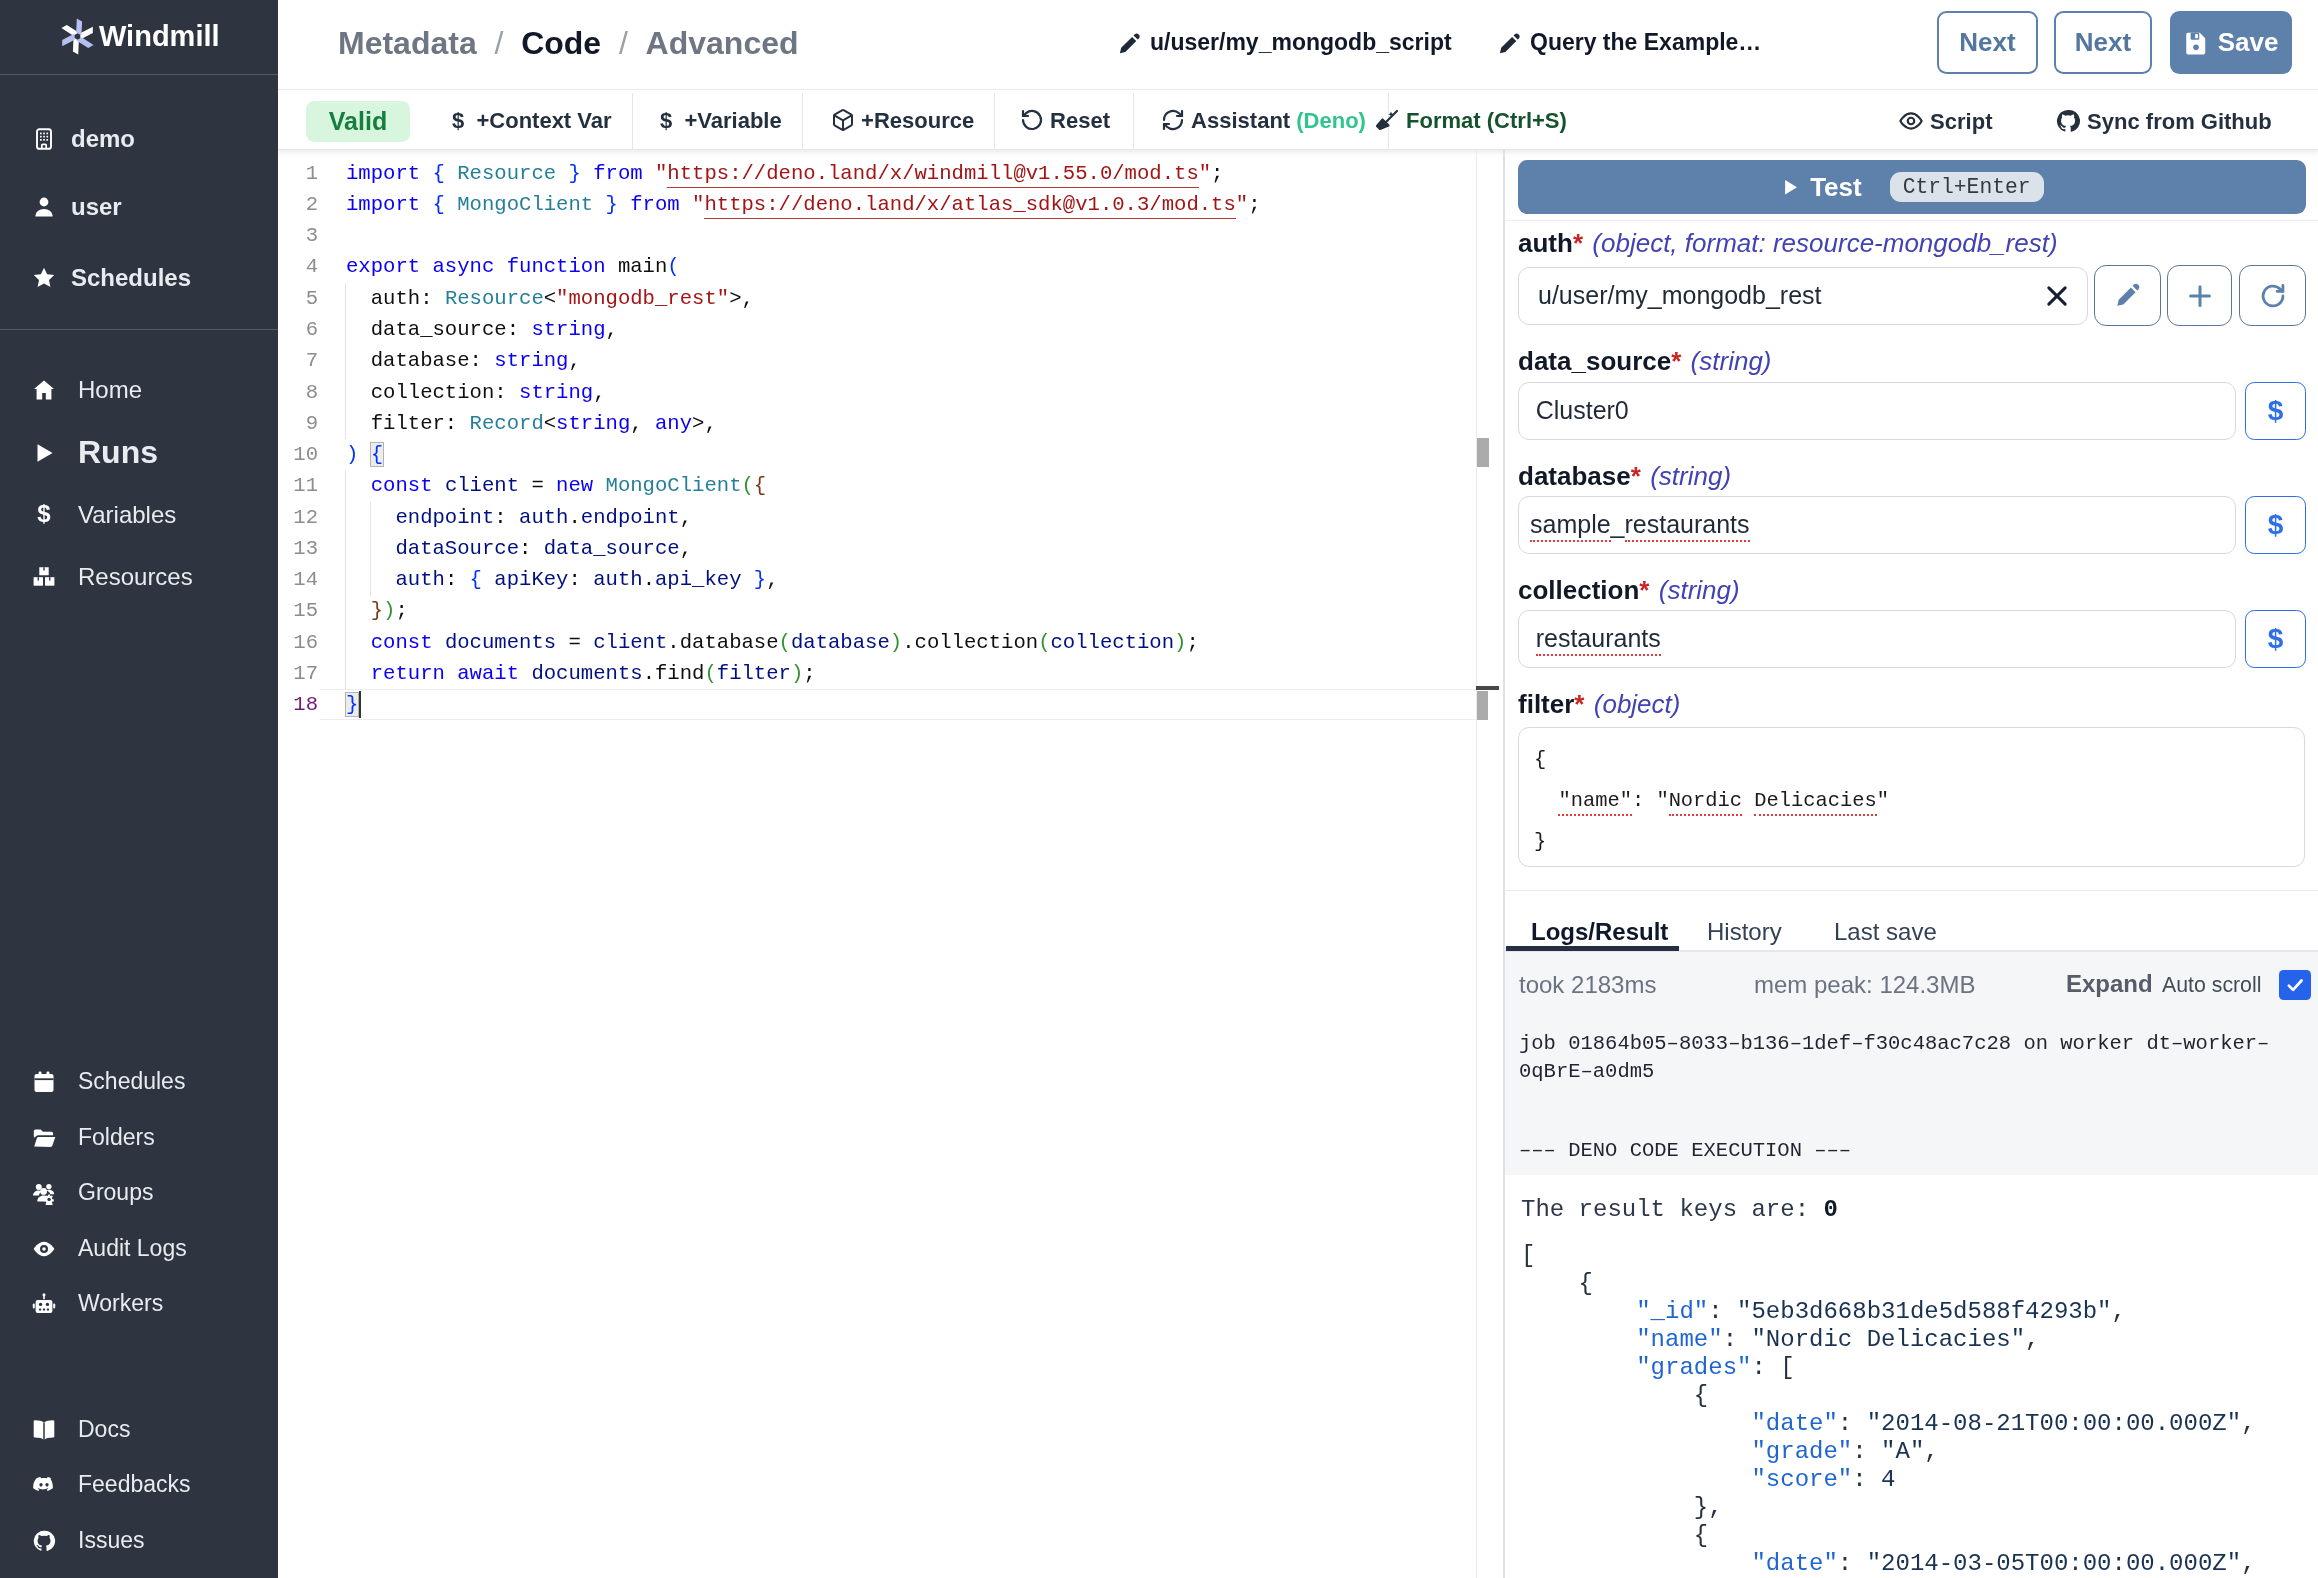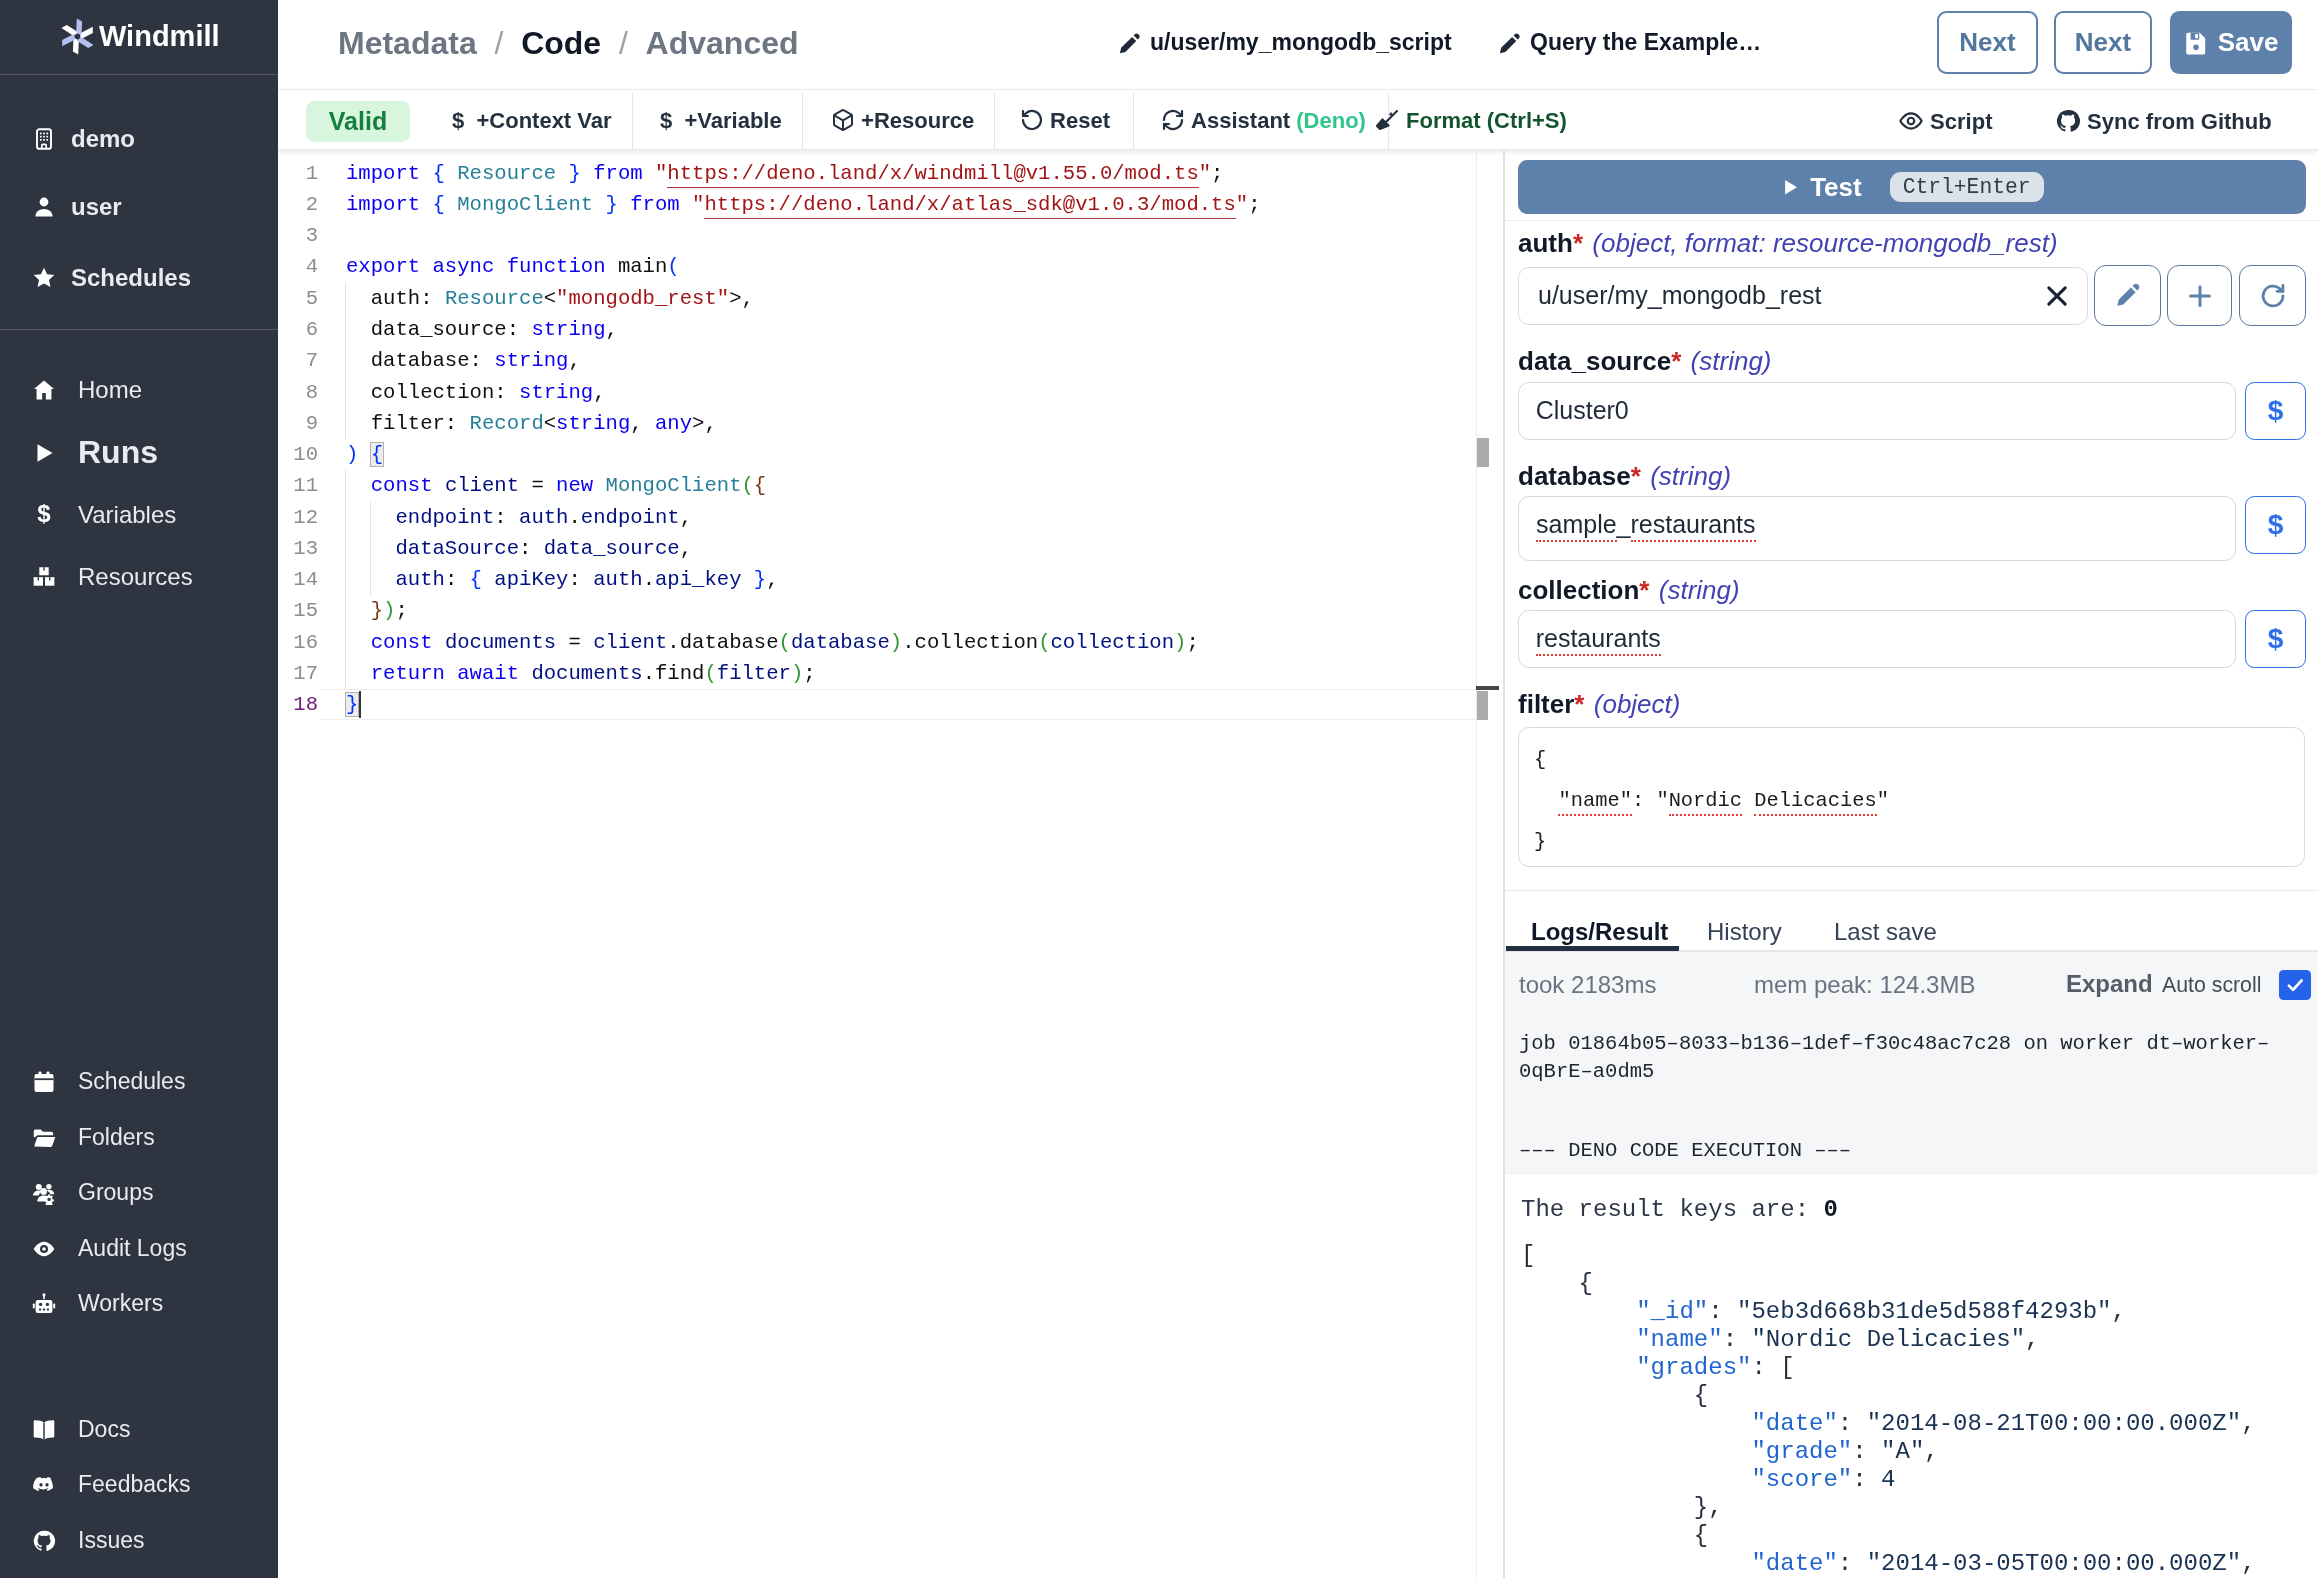--- a/index.html
+++ b/index.html
@@ -281,21 +281,21 @@
       <path d="M20.5 12a8.5 8.5 0 1 1-2.8-6.3L20.5 8"></path>
       <path d="M20.5 3v5h-5"></path>
     </svg>
 </div>
 
 <div class="lbl" style="left:1518px;top:346px">data_source<span class="st">*</span><span class="it">(string)</span></div>
 <div class="inp" style="left:1518px;top:382px;width:718px;height:58px;line-height:54px;padding-left:16.7px">Cluster0</div>
 <div class="dbtn" style="left:2245px;top:382px;height:58px">$</div>
 
 <div class="lbl" style="left:1518px;top:461px">database<span class="st">*</span><span class="it">(string)</span></div>
-<div class="inp" style="left:1518px;top:496px;width:718px;height:65px;line-height:54px;padding-left:17px"><span class="dotted">sample</span>_<span class="dotted">restaurants</span></div>
+<div class="inp" style="left:1518px;top:496px;width:718px;height:58px;line-height:54px;padding-left:11px"><span class="dotted">sample</span>_<span class="dotted">restaurants</span></div>
 <div class="dbtn" style="left:2245px;top:496px;height:58px">$</div>
 
 <div class="lbl" style="left:1518px;top:575px">collection<span class="st">*</span><span class="it">(string)</span></div>
 <div class="inp" style="left:1518px;top:610px;width:718px;height:58px;line-height:54px;padding-left:16.7px"><span class="dotted">restaurants</span></div>
 <div class="dbtn" style="left:2245px;top:610px;height:58px">$</div>
 
 <div class="lbl" style="left:1518px;top:689px">filter<span class="st">*</span><span class="it">(object)</span></div>
 <div class="a" style="left:1518px;top:727px;width:787px;height:140px;border:1.9px solid #d6d9de;border-radius:11px;background:#fff"></div>
 <div class="a mono" style="left:1534px;top:739px;font-size:20.4px;line-height:41px;white-space:pre;color:#1c1c1c">{
   <span class="dotted">"name"</span>: "<span class="dotted">Nordic</span> <span class="dotted">Delicacies</span>"

